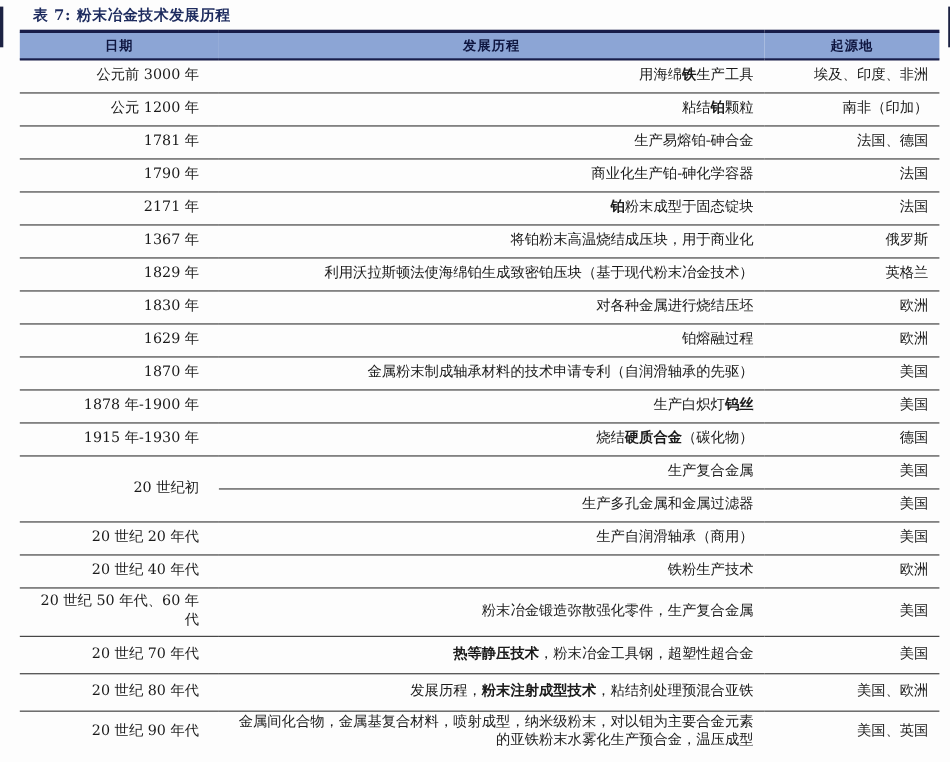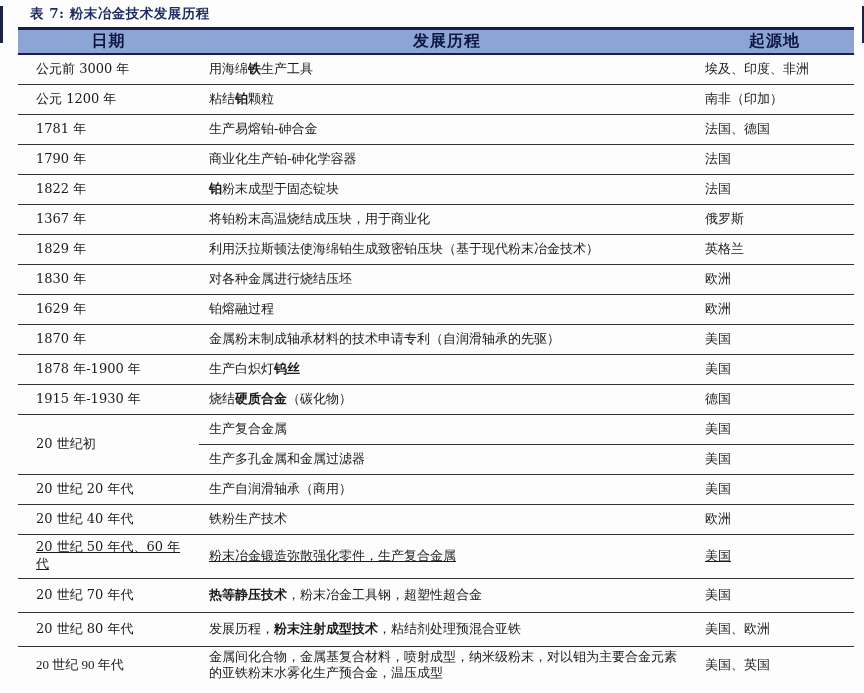--- a/index.html
+++ b/index.html
@@ -15,34 +15,34 @@
     font-size:13.5px;font-weight:bold;color:#1d2b5e;letter-spacing:.5px;
   }
   table.history{
     position:absolute;left:18px;top:27px;width:836px;
     border-collapse:collapse;table-layout:fixed;
   }
   col.c-date{width:181px;} col.c-event{width:496px;} col.c-origin{width:159px;}
   thead th{
     background:#8ca5d5;
     border-top:3px solid #181d49;border-bottom:2px solid #181d49;
-    font-size:16px;font-weight:bold;color:#0f1640;
+    font-size:12px;font-weight:bold;color:#0f1640;
     height:21px;padding:1px 0;text-align:center;letter-spacing:1px;
   }
   tbody td{
     border-bottom:1.5px solid #333333;
-    text-align:left;vertical-align:middle;
+    text-align:right;vertical-align:middle;
     font-size:13px;line-height:1.3;padding:2px 10px;
   }
   tbody td.date-cell{padding:2px 18px;}
   tbody tr{height:30px;}
-  tbody tr:nth-child(17){height:44px;text-decoration:underline;}
+  tbody tr:nth-child(17){height:44px;}
   tbody tr:nth-child(18){height:34px;margin-top:12px;}
   tbody tr:nth-child(19){height:34px;}
-  tbody tr:nth-child(20){height:32px;font-family:Liberation Serif, serif;}
+  tbody tr:nth-child(20){height:32px;}
   tbody tr:last-child td{border-bottom:none;}
   .b{font-weight:bold;}
 </style>
 </head>
 <body>
 
 <div class="page">
   <div class="edge-artifact left"></div>
   <div class="edge-artifact right"></div>
 
@@ -76,21 +76,21 @@
           <td class="date-cell">1781 年</td>
           <td><span>生产易熔铂-砷合金</span></td>
           <td>法国、德国</td>
         </tr>
         <tr>
           <td class="date-cell">1790 年</td>
           <td><span>商业化生产铂-砷化学容器</span></td>
           <td>法国</td>
         </tr>
         <tr>
-          <td class="date-cell">1822 年</td>
+          <td class="date-cell">2171 年</td>
           <td><span class="b">铂</span><span>粉末成型于固态锭块</span></td>
           <td>法国</td>
         </tr>
         <tr>
           <td class="date-cell">1367 年</td>
           <td><span>将铂粉末高温烧结成压块，用于商业化</span></td>
           <td>俄罗斯</td>
         </tr>
         <tr>
           <td class="date-cell">1829 年</td>

